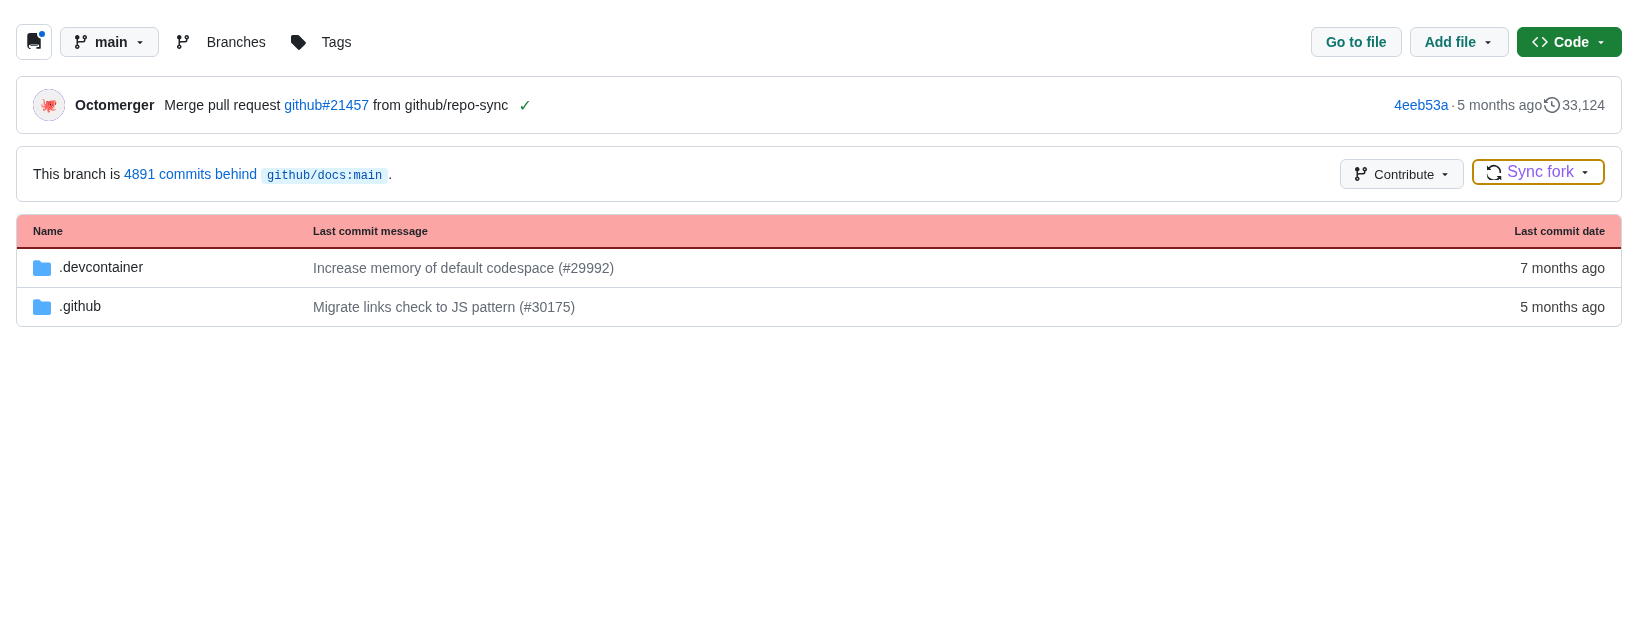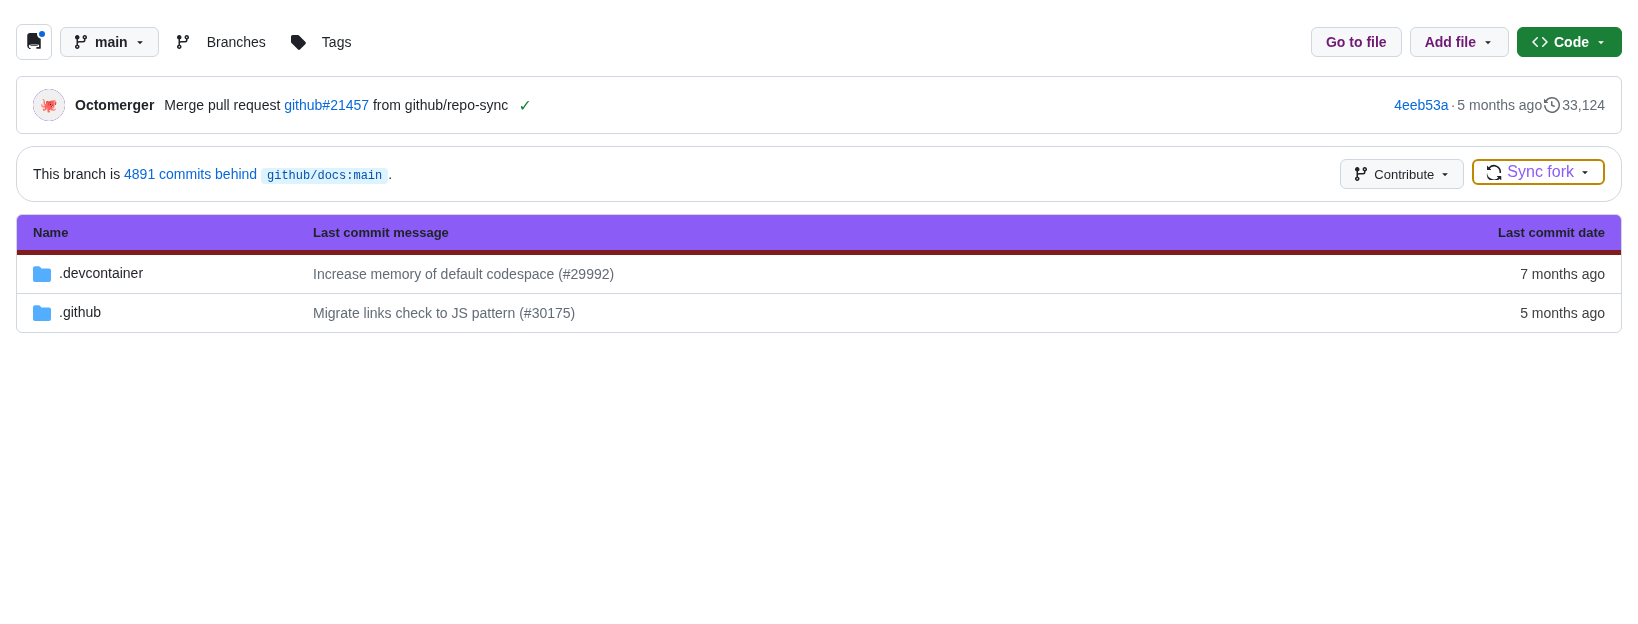--- a/index.html
+++ b/index.html
@@ -72,21 +72,21 @@
       display: flex;
       align-items: center;
       gap: 6px;
       border: 1px solid #d0d7de;
       border-radius: 6px;
       padding: 6px 14px;
       cursor: pointer;
       font-size: 14px;
       font-weight: 600;
       background: #f6f8fa;
-      color: #701a75;
+      color: #0f766e;
     }
     .btn-green {
       background: #1a7f37;
       color: #ffffff;
       border-color: #1a7f37;
     }
 
     
     .commit-bar {
       display: flex;
@@ -136,21 +136,21 @@
     .commit-hash {
       color: #0969da;
       text-decoration: none;
     }
 
     
     .behind-bar {
       display: flex;
       align-items: center;
       border: 1px solid #d0d7de;
-      border-radius: 18px;
+      border-radius: 6px;
       padding: 12px 16px;
       margin-bottom: 12px;
       background: #ffffff;
       gap: 26px;
     }
     .behind-text {
       flex: 1;
       font-size: 14px;
       color: #1f2328;
     }
@@ -201,24 +201,24 @@
     
     .file-table {
       border: 1px solid #d0d7de;
       border-radius: 6px;
       overflow: hidden;
     }
     .file-table-header {
       display: grid;
       grid-template-columns: 280px 1fr 200px;
       padding: 10px 16px;
-      background: #8b5cf6;
-      border-bottom: 5px solid #7f1d1d;
+      background: #fca5a5;
+      border-bottom: 2px solid #7f1d1d;
       font-weight: 600;
-      font-size: 13px;
+      font-size: 11px;
       color: #1f2328;
     }
     .file-row {
       display: grid;
       grid-template-columns: 280px 1fr 200px;
       padding: 10px 16px;
       border-bottom: 1px solid #d0d7de;
       align-items: center;
       font-size: 14px;
     }

